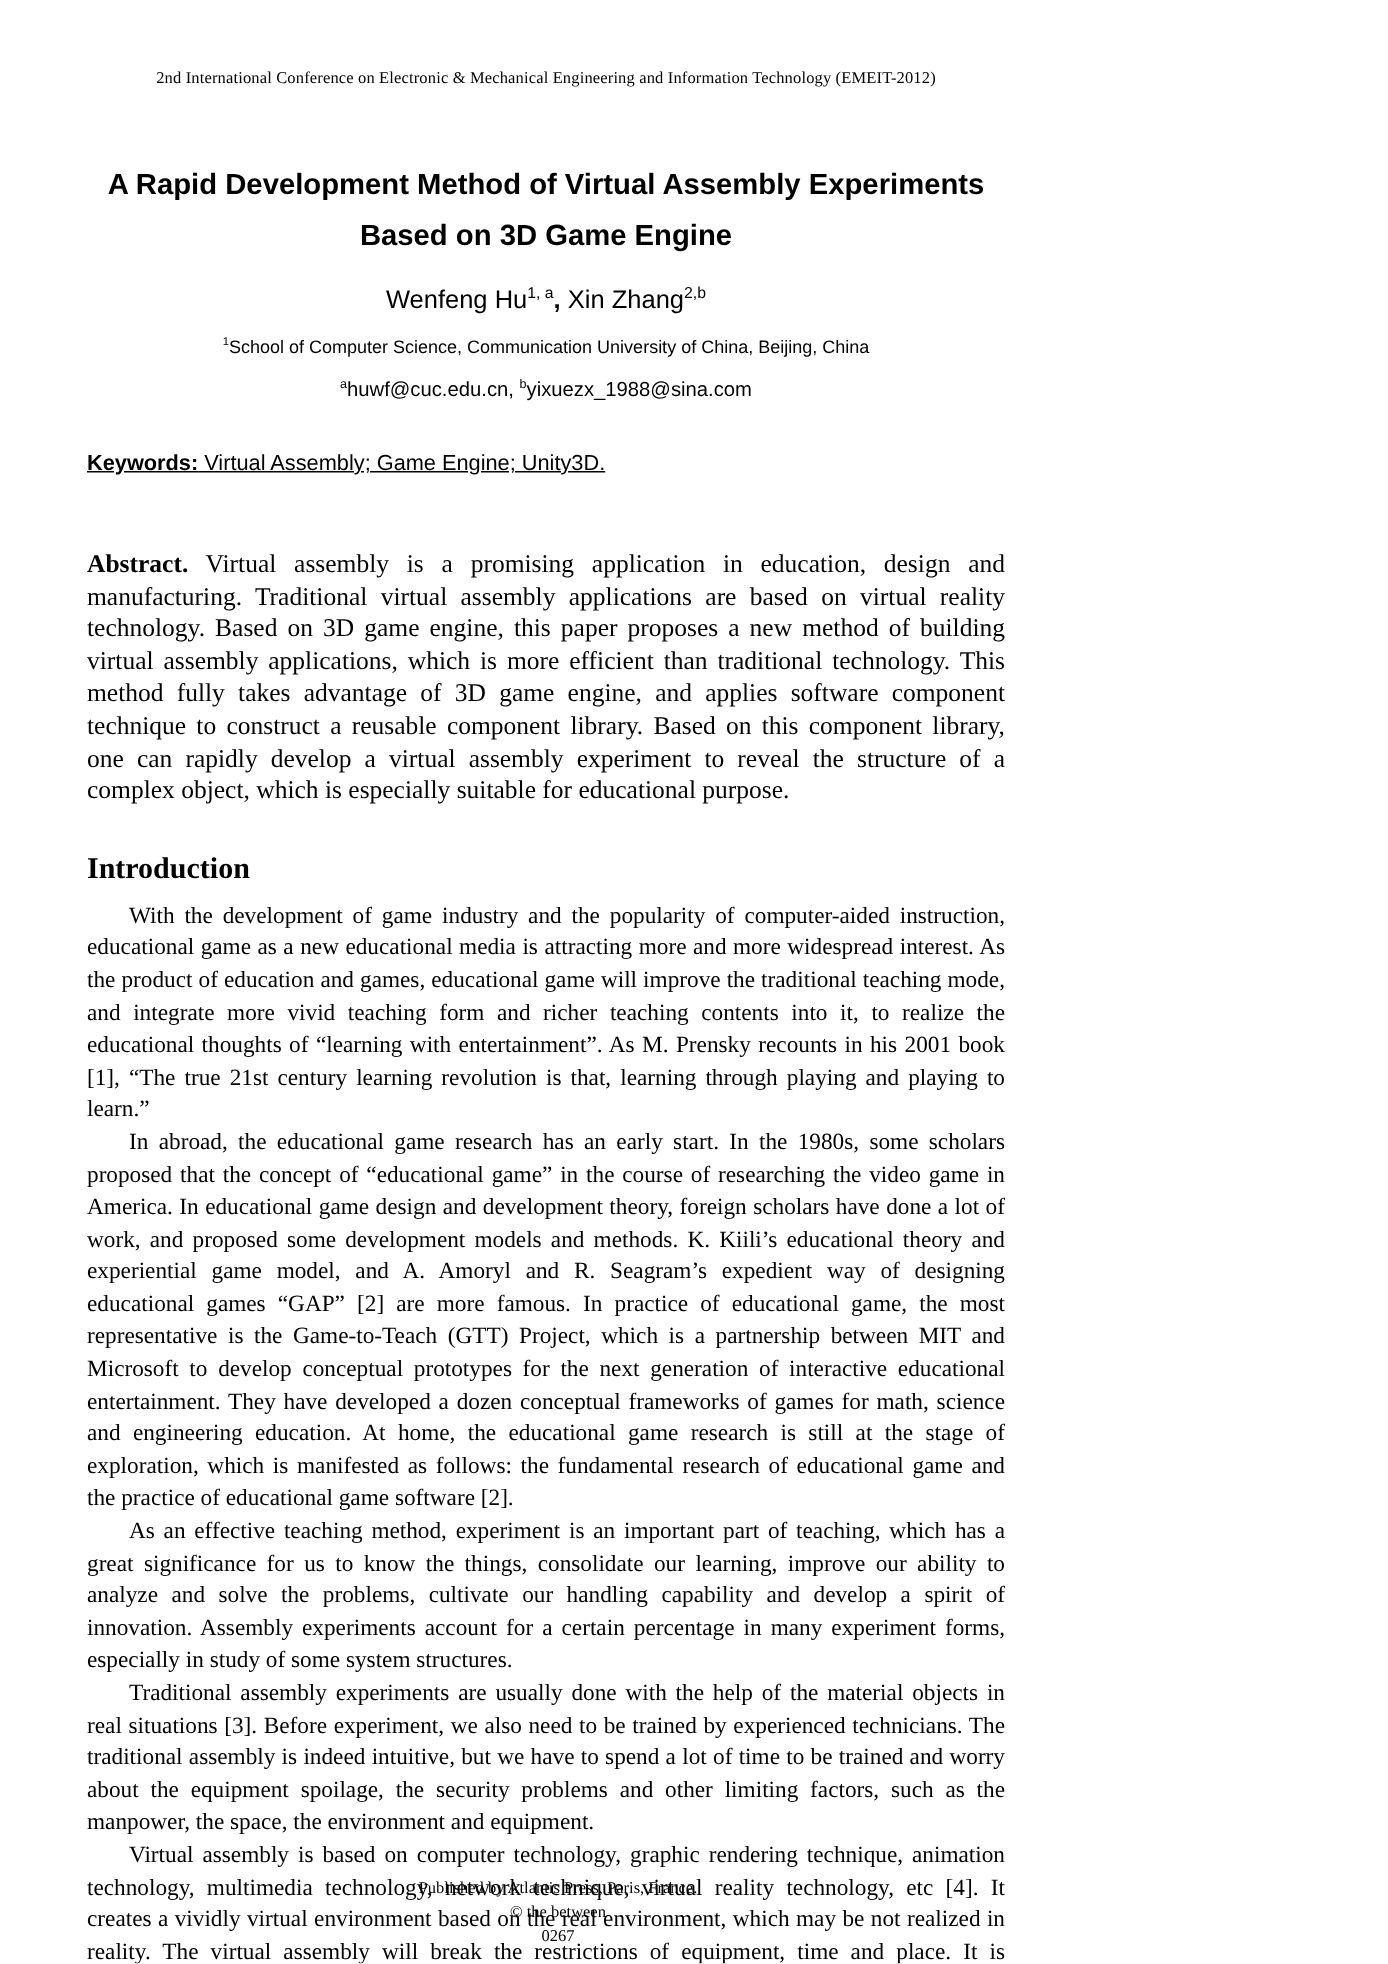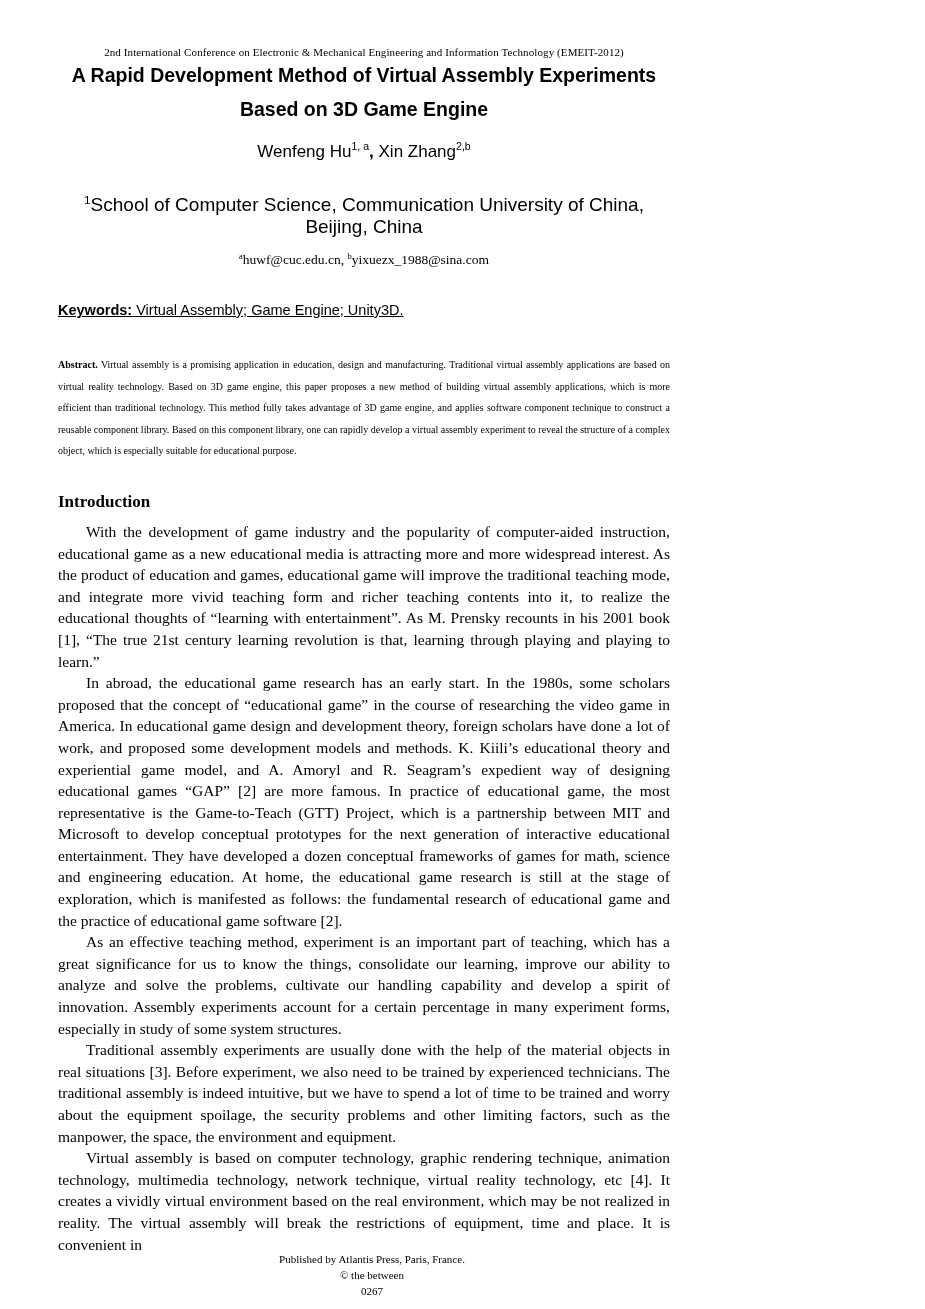--- a/index.html
+++ b/index.html
@@ -19,61 +19,62 @@
     text-align: center;
     font-size: 11px;
     letter-spacing: 0.1px;
   }
   .title {
     font-family: "Liberation Sans", sans-serif;
     font-size: 19.5px;
     font-weight: bold;
     text-align: center;
     line-height: 34px;
+    margin-top: 48px;
   }
   .authors {
     font-family: "Liberation Sans", sans-serif;
     font-size: 17px;
     text-align: center;
     margin-top: 16px;
   }
   .authors .sep { font-weight: bold; }
   sup {
     font-size: 0.62em;
     vertical-align: super;
     line-height: 0;
   }
   .affiliation {
     font-family: "Liberation Sans", sans-serif;
-    font-size: 19px;
+    font-size: 12px;
     text-align: center;
-    margin-top: 32px;
+    margin-top: 14px;
   }
   .emails {
-    font-family: Liberation Serif, serif;
+    font-family: Liberation Sans, sans-serif;
     font-size: 13.5px;
     text-align: center;
     margin-top: 14px;
   }
   .keywords {
     font-family: "Liberation Sans", sans-serif;
     font-size: 14.5px;
     margin-top: 34px;
     text-decoration: underline;
   }
   .keywords b { font-weight: bold; }
   .abstract {
-    font-size: 10px;
+    font-size: 17px;
     text-align: justify;
     line-height: 21.6px;
-    margin-top: 36px;
+    margin-top: 48px;
   }
   .abstract b { font-weight: bold; }
   .section-heading {
-    font-size: 17px;
+    font-size: 20px;
     font-weight: bold;
     margin-top: 30px;
   }
   .para {
     font-size: 15.5px;
     text-align: justify;
     line-height: 21.6px;
     text-indent: 28px;
   }
   .para.first { margin-top: 9px; }

